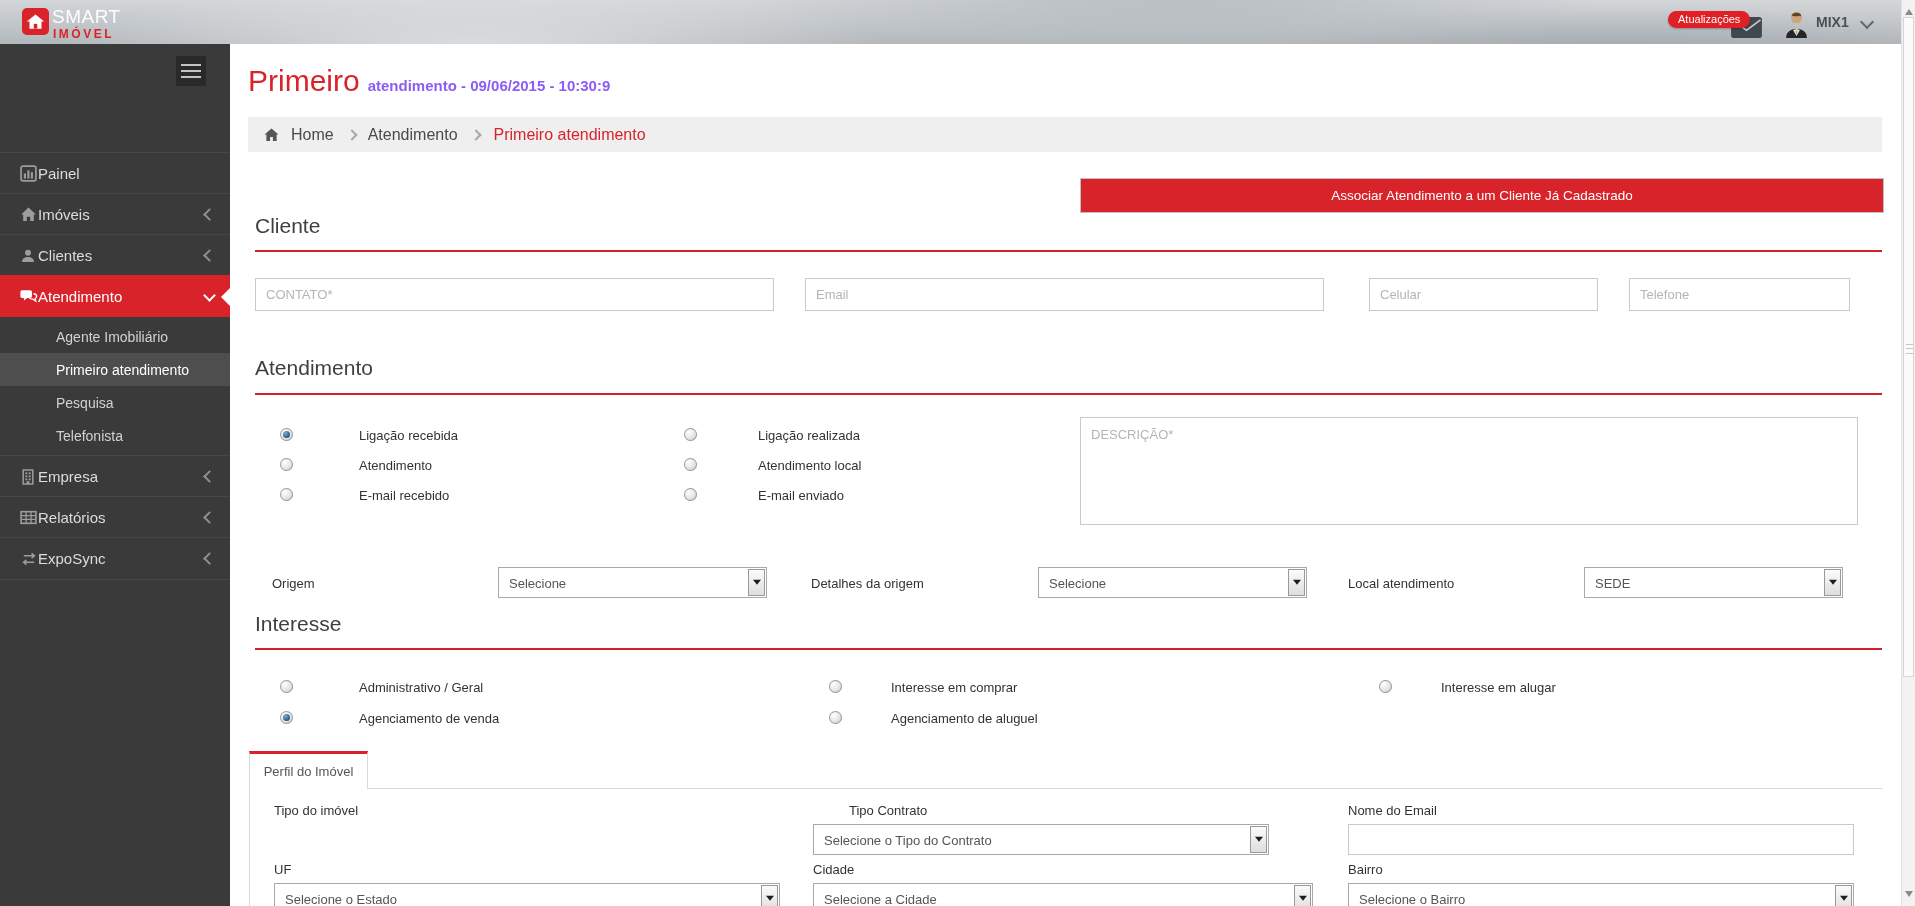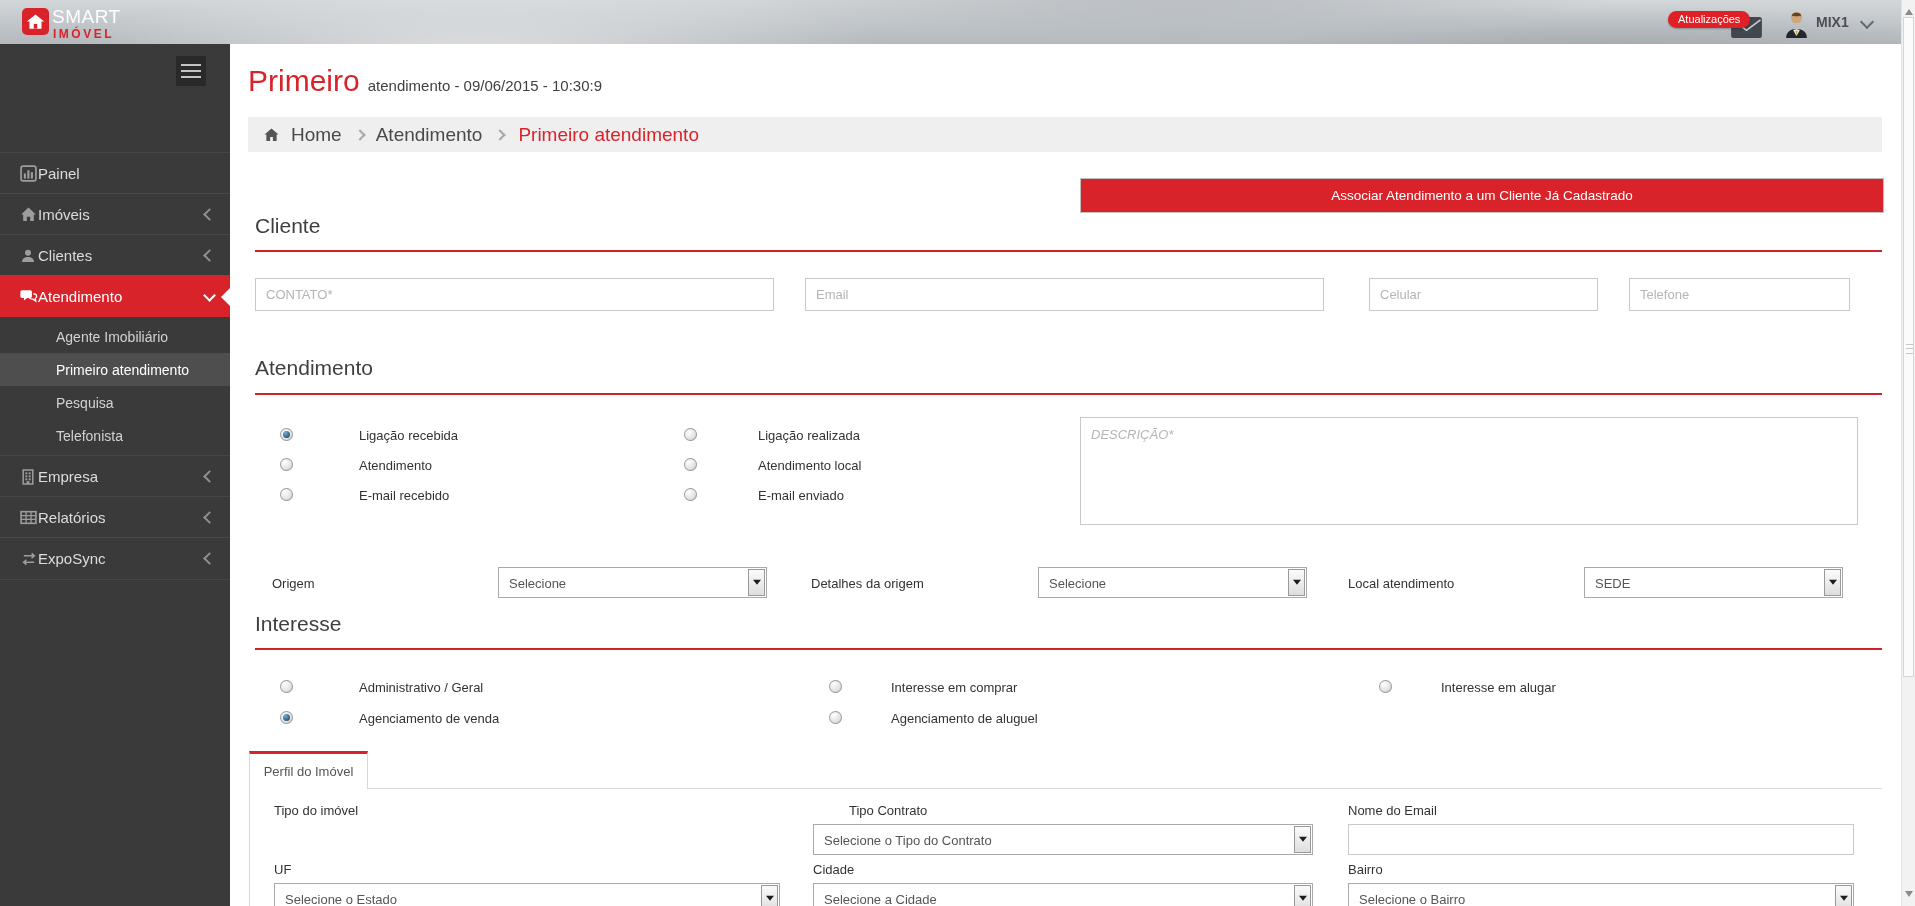--- a/index.html
+++ b/index.html
@@ -41,23 +41,23 @@
     border-bottom:2px solid #fff;transform:rotate(-45deg);margin-top:-3px;}
   .nav-item.active{background:#d9232a;color:#fff;border-top-color:#d9232a;}
   .notch{position:absolute;right:0;top:50%;margin-top:-9px;width:0;height:0;
     border-top:9px solid transparent;border-bottom:9px solid transparent;border-right:9px solid #fff;}
   .subitem{left:0;width:230px;height:33px;display:flex;align-items:center;color:#d2d2d2;font-size:14px;}
   .subitem .lbl{margin-left:56px;}
   .subitem.active{background:#4e4e4e;color:#fff;}
 
   
   .pg-title{left:248px;top:64px;font-size:30px;font-weight:300;color:#d9232a;}
-  .pg-sub{font-size:15px;font-weight:400;color:#404040;margin-left:8px;}
+  .pg-sub{font-size:15px;font-weight:700;color:#8b5cf6;margin-left:8px;}
   .breadcrumb{left:248px;top:117px;width:1634px;height:35px;background:#efefef;
-    display:flex;align-items:center;font-size:19px;color:#4a4a4a;}
+    display:flex;align-items:center;font-size:16px;color:#4a4a4a;}
   .breadcrumb .bc-home-ic{margin-left:16px;display:flex;}
   .bc-item{margin-left:12px;}
   .bc-sep{margin-left:14px;width:6px;height:6px;border-right:2px solid #a8a8a8;
     border-top:2px solid #a8a8a8;transform:rotate(45deg);}
   .bc-cur{margin-left:14px;color:#d9232a;}
 
   .btn-assoc{left:1080px;top:178px;width:802px;height:33px;background:#d9232a;border:1px solid #bfbfbf;
     color:#fff;font-size:13.5px;display:flex;align-items:center;justify-content:center;cursor:pointer;}
 
   .sec-h{font-size:21px;font-weight:300;color:#3f3f3f;}
@@ -281,21 +281,21 @@
   <span class="radio" style="left:280px;top:488px"></span>
   <span class="flabel" style="left:359px;top:488px">E-mail recebido</span>
 
   <span class="radio" style="left:684px;top:428px"></span>
   <span class="flabel" style="left:758px;top:428px">Ligação realizada</span>
   <span class="radio" style="left:684px;top:458px"></span>
   <span class="flabel" style="left:758px;top:458px">Atendimento local</span>
   <span class="radio" style="left:684px;top:488px"></span>
   <span class="flabel" style="left:758px;top:488px">E-mail enviado</span>
 
-  <textarea class="tin" style="left: 1080px; top: 417px; width: 778px; height: 108px; font-style: italic;" placeholder="DESCRIÇÃO*"></textarea>
+  <textarea class="tin" style="left: 1080px; top: 417px; width: 778px; height: 108px;" placeholder="DESCRIÇÃO*"></textarea>
 
   <span class="flabel" style="left:272px;top:576px">Origem</span>
   <div class="sel" style="left:498px;top:567px;width:269px;height:31px">
     <span class="txt">Selecione</span>
     <span class="btn"></span>
   </div>
 
   <span class="flabel" style="left:811px;top:576px">Detalhes da origem</span>
   <div class="sel" style="left:1038px;top:567px;width:269px;height:31px">
     <span class="txt">Selecione</span>
@@ -323,21 +323,21 @@
   <span class="radio" style="left:829px;top:711px"></span>
   <span class="flabel" style="left:891px;top:711px">Agenciamento de aluguel</span>
 
   <div class="abs tab-line"></div>
   <div class="abs tab">Perfil do Imóvel</div>
   <div class="abs panel-border"></div>
 
   <span class="flabel" style="left:274px;top:803px">Tipo do imóvel</span>
 
   <span class="flabel" style="left:849px;top:803px">Tipo Contrato</span>
-  <div class="sel" style="left:813px;top:824px;width:500px;height:31px">
+  <div class="sel" style="left:813px;top:824px;width:456px;height:31px">
     <span class="txt">Selecione o Tipo do Contrato</span>
     <span class="btn"></span>
   </div>
 
   <span class="flabel" style="left:1348px;top:803px">Nome do Email</span>
   <input class="tin" style="left: 1348px; top: 824px; width: 506px; height: 31px;" value="">
 
   <span class="flabel" style="left:274px;top:862px">UF</span>
   <div class="sel" style="left:274px;top:883px;width:506px;height:31px">
     <span class="txt">Selecione o Estado</span>

